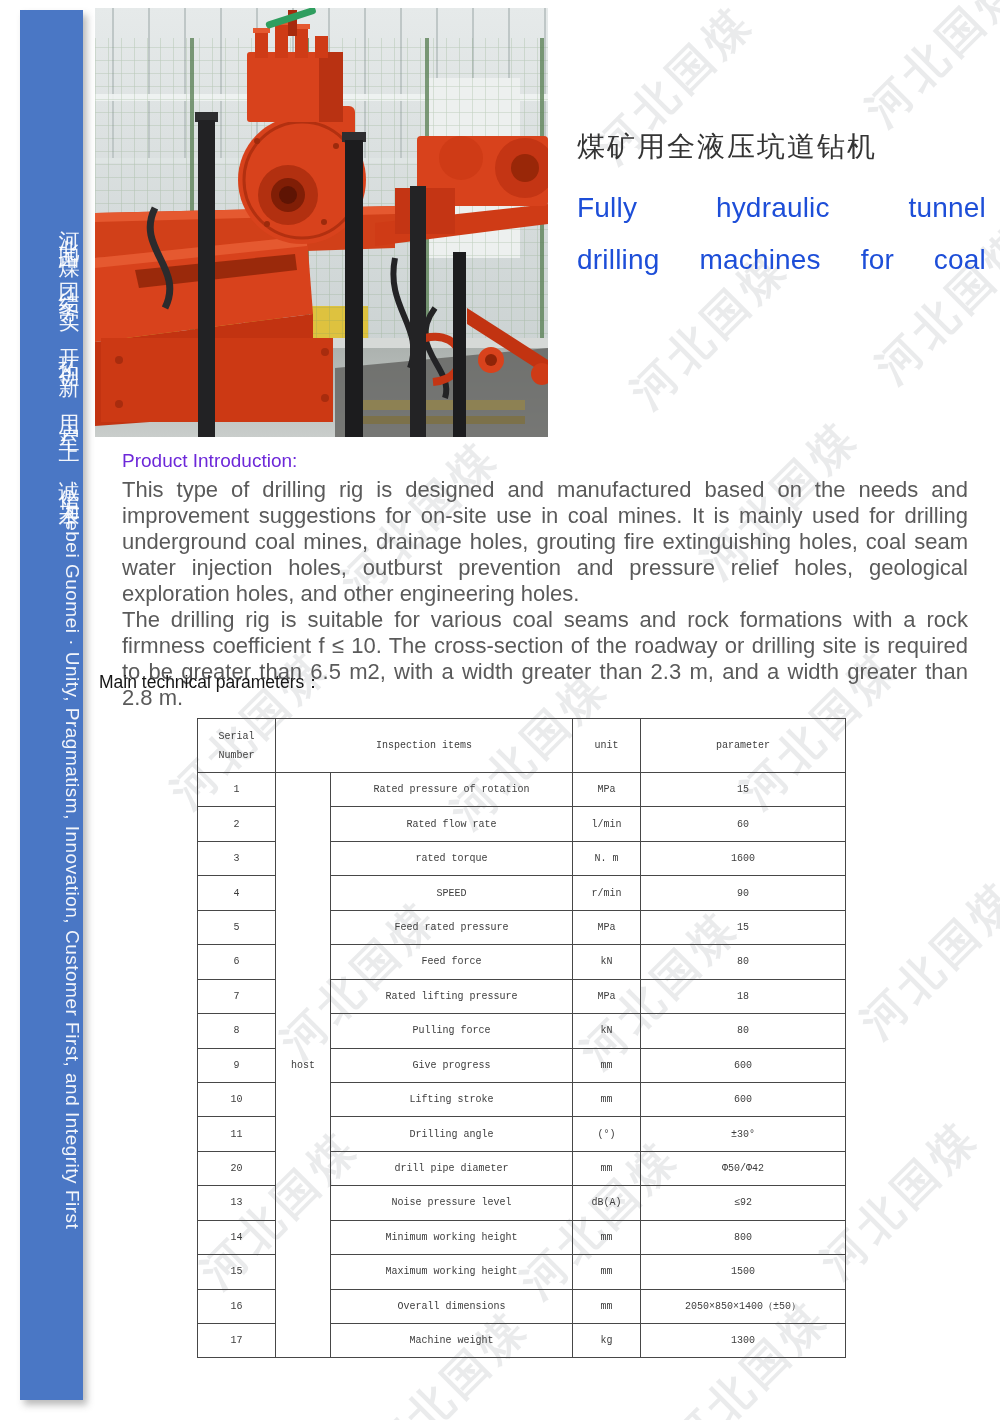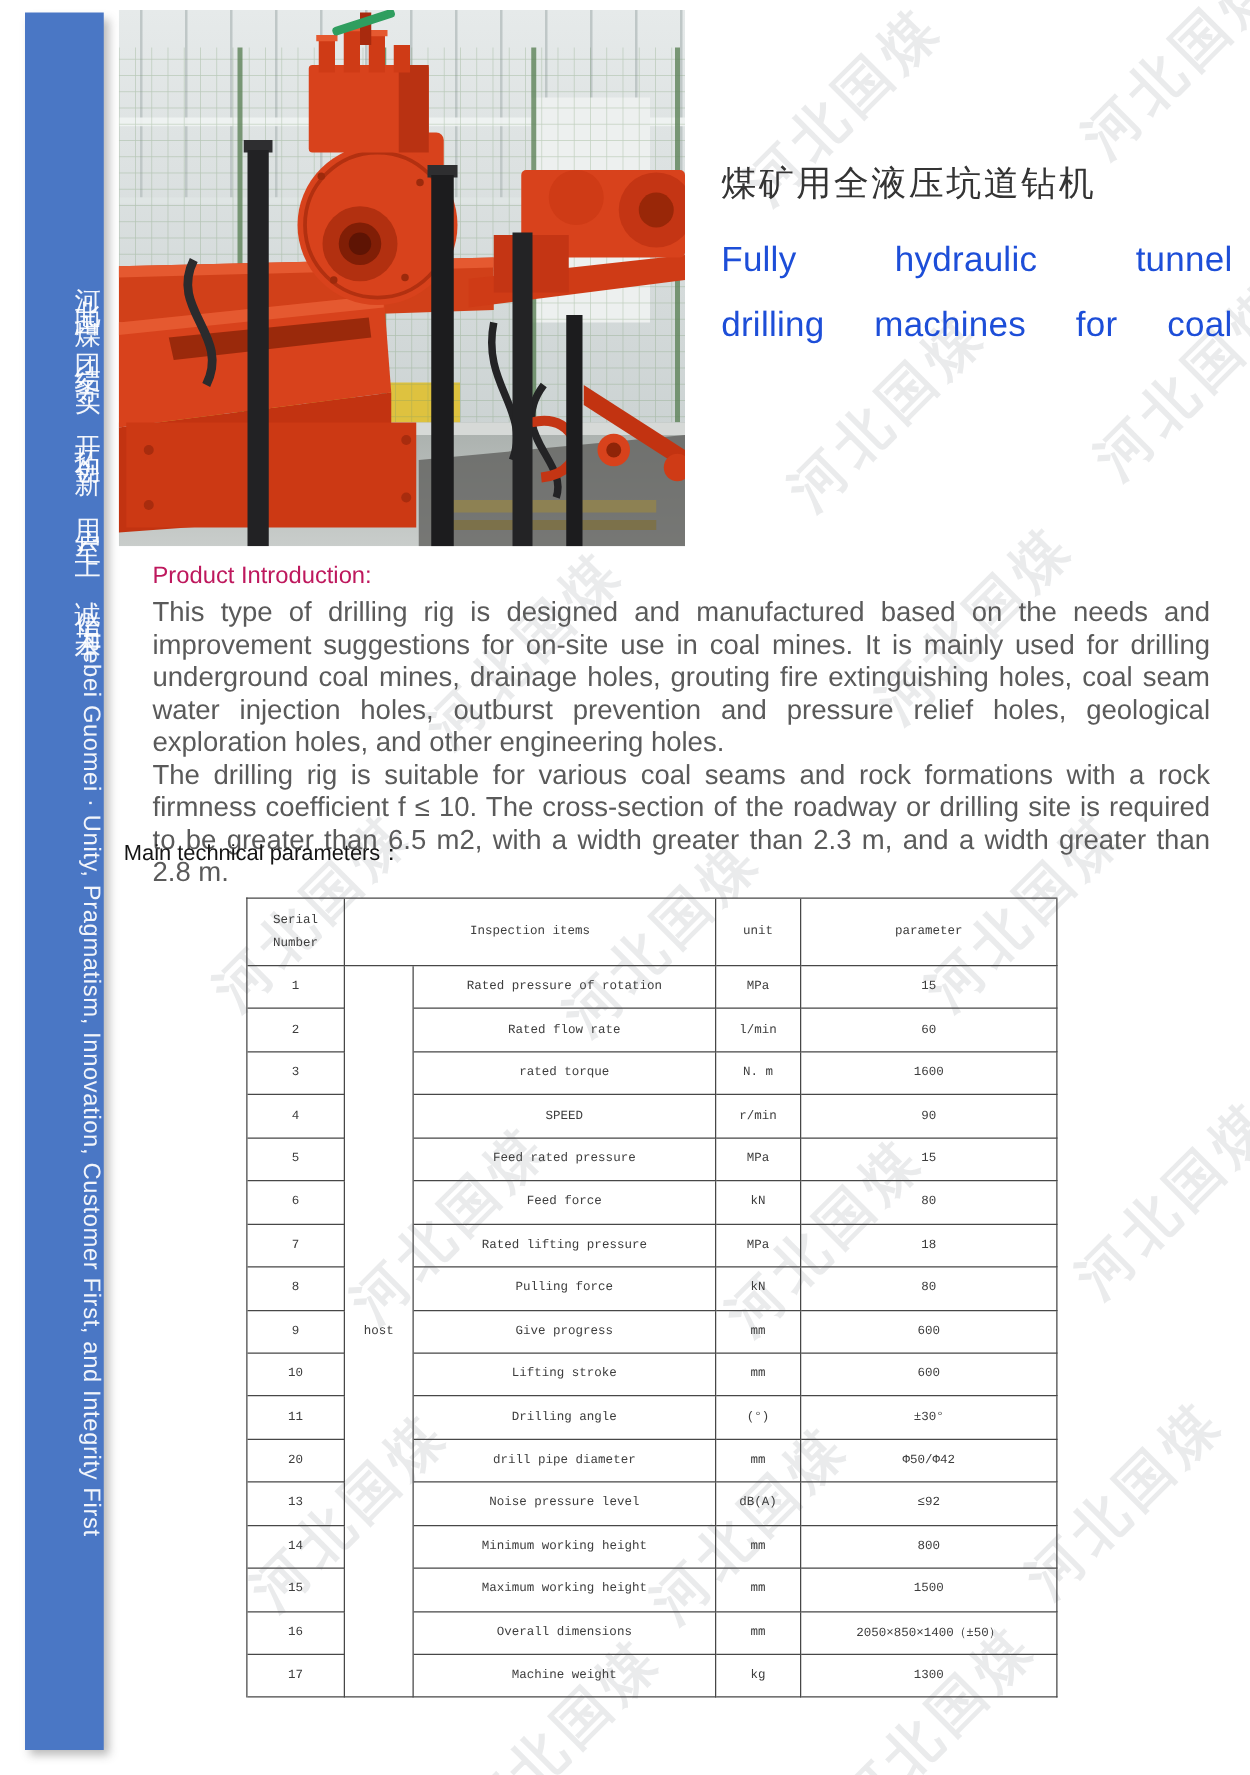--- a/index.html
+++ b/index.html
@@ -30,21 +30,21 @@
 
   
   .title-block{position:absolute;left:577px;top:128px;width:409px;z-index:1;}
   .title-cn{margin:0 0 16px 0;font-family:Liberation Mono, monospace;font-weight:400;
             font-size:28px;color:#343434;text-align:left;letter-spacing:2px;}
   .title-en{font-size:28px;line-height:52px;color:#1d4ed8;letter-spacing:0.2px;}
   .title-en .line.just{text-align:justify;text-align-last:justify;}
 
   
   .intro{position:absolute;left:122px;top:450px;width:846px;z-index:1;}
-  .intro h3{margin:0 0 5px 0;font-size:19px;font-weight:400;color:#be185d;}
+  .intro h3{margin:0 0 5px 0;font-size:19px;font-weight:400;color:#6d28d9;}
   .intro p{margin:0;font-size:22px;line-height:26px;color:#5a5a5a;text-align:justify;}
 
   .params-heading{position:absolute;left:95px;top:666px;margin:4px;z-index:1;
                   font-size:17.5px;font-weight:400;color:#141414;}
 
   
   .ptable{position:absolute;left:197px;top:718px;width:648px;z-index:1;
           display:grid;grid-template-columns:78px 55px 242px 68px 205px;
           grid-template-rows:54px repeat(17,34.45px);
           border-top:1px solid #474747;border-left:1px solid #474747;

